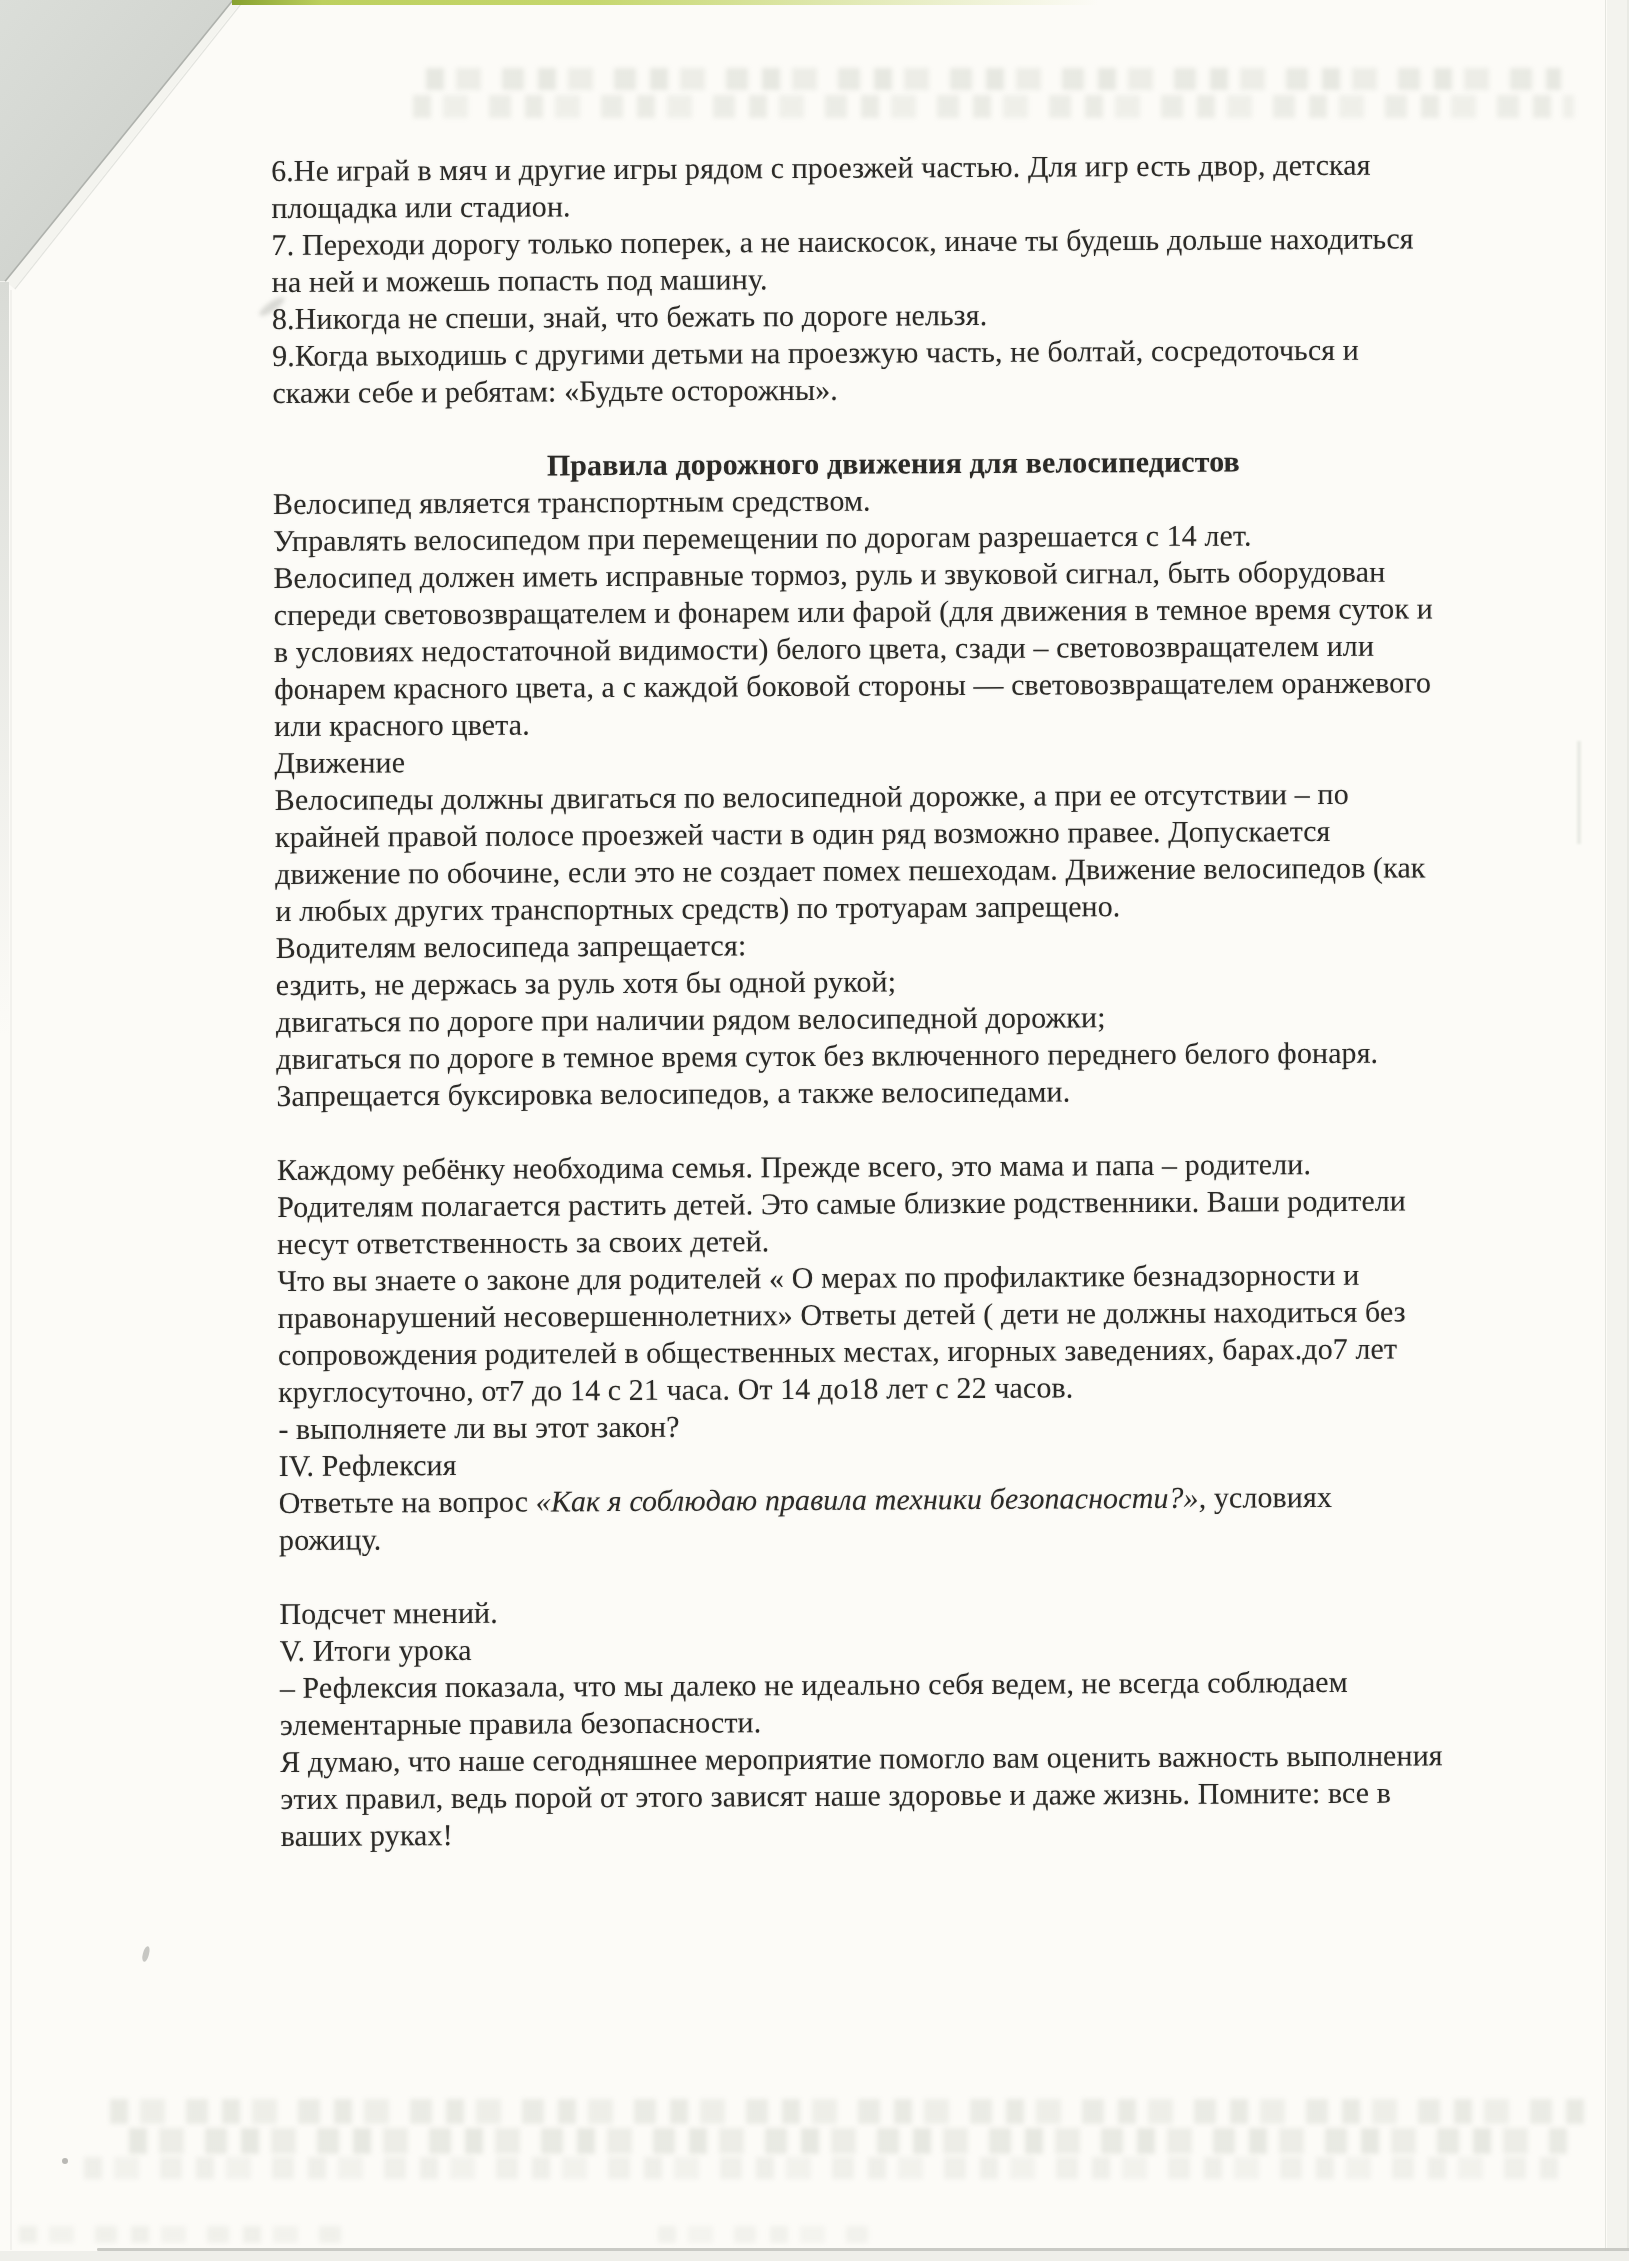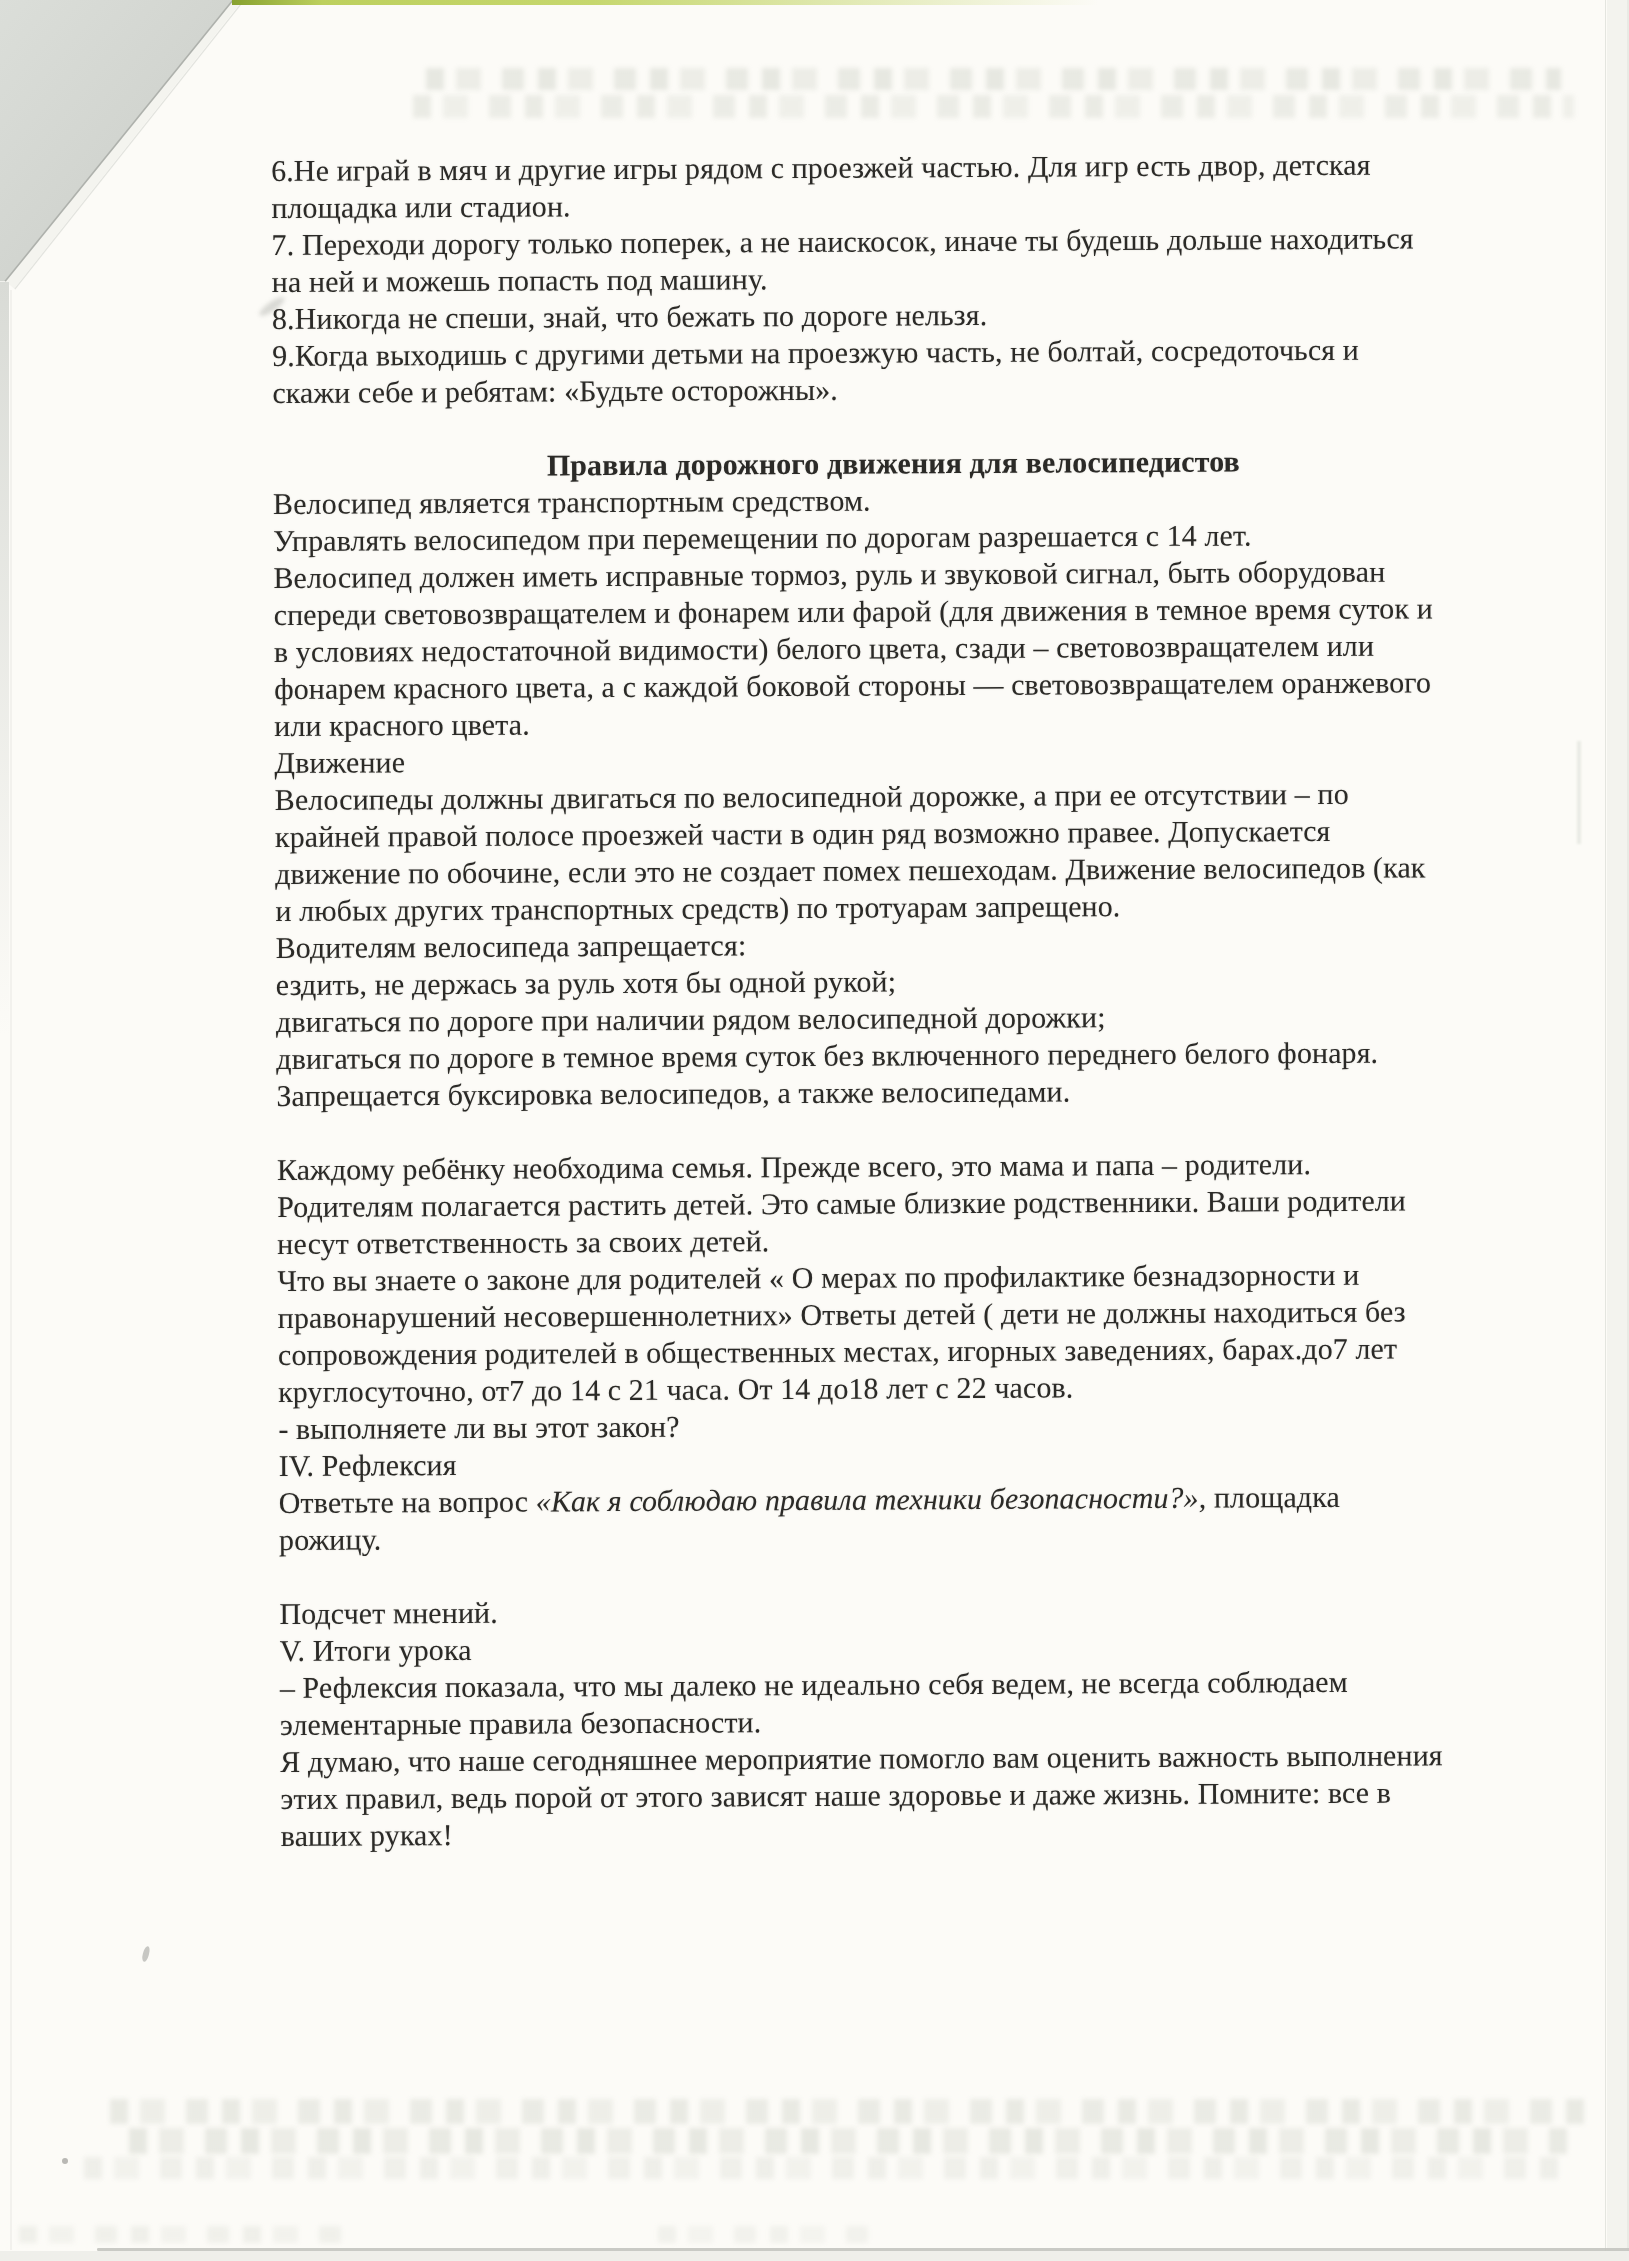--- a/index.html
+++ b/index.html
@@ -118,21 +118,21 @@
     <div class="line">Каждому ребёнку необходима семья. Прежде всего, это мама и папа – родители.</div>
     <div class="line">Родителям полагается растить детей. Это самые близкие родственники. Ваши родители</div>
     <div class="line">несут ответственность за своих детей.</div>
     <div class="line">Что вы знаете о законе для родителей « О мерах по профилактике безнадзорности и</div>
     <div class="line">правонарушений несовершеннолетних» Ответы детей ( дети не должны находиться без</div>
     <div class="line">сопровождения родителей в общественных местах, игорных заведениях, барах.до7 лет</div>
     <div class="line">круглосуточно, от7 до 14 с 21 часа. От 14 до18 лет с 22 часов.</div>
     <div class="line">- выполняете ли вы этот закон?</div>
     <div class="line">IV. Рефлексия</div>
     <div class="line">
-      <span>Ответьте на вопрос </span><span class="italic">«Как я соблюдаю правила техники безопасности?»,</span><span> площадка</span>
+      <span>Ответьте на вопрос </span><span class="italic">«Как я соблюдаю правила техники безопасности?»,</span><span> условиях</span>
     </div>
     <div class="line">рожицу.</div>
     <div class="line"></div>
     <div class="line">Подсчет мнений.</div>
     <div class="line">V. Итоги урока</div>
     <div class="line">– Рефлексия показала, что мы далеко не идеально себя ведем, не всегда соблюдаем</div>
     <div class="line">элементарные правила безопасности.</div>
     <div class="line">Я думаю, что наше сегодняшнее мероприятие помогло вам оценить важность выполнения</div>
     <div class="line">этих правил, ведь порой от этого зависят наше здоровье и даже жизнь. Помните: все в</div>
     <div class="line">ваших руках!</div>

